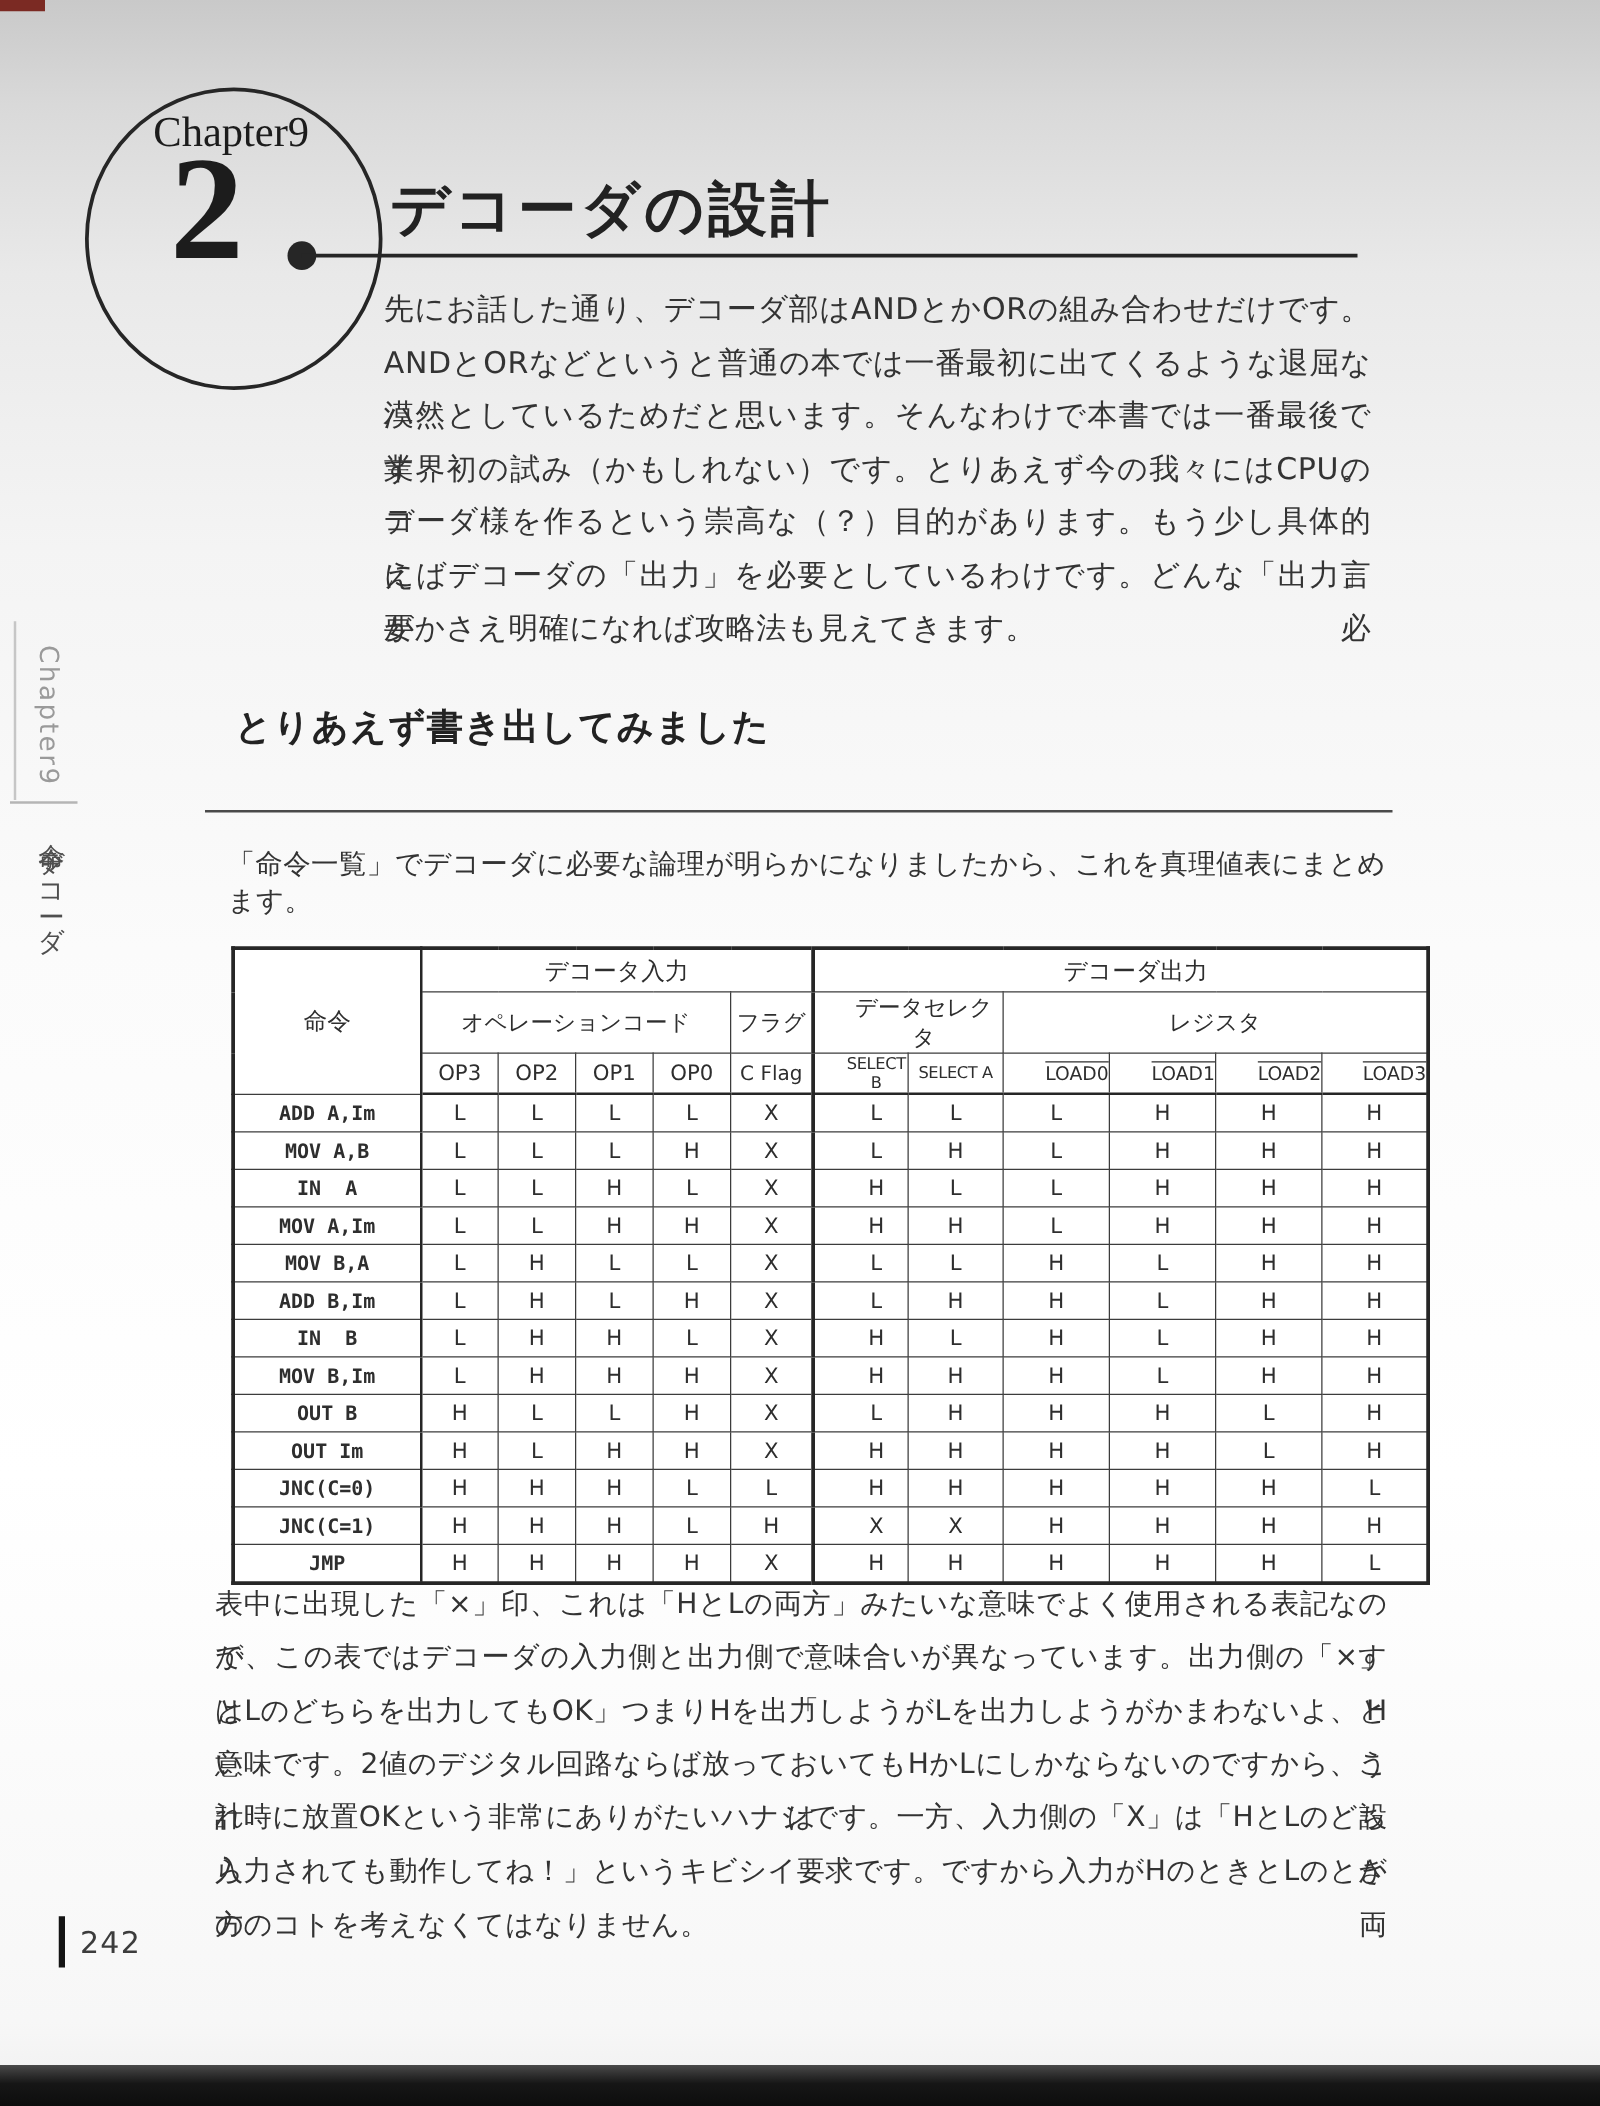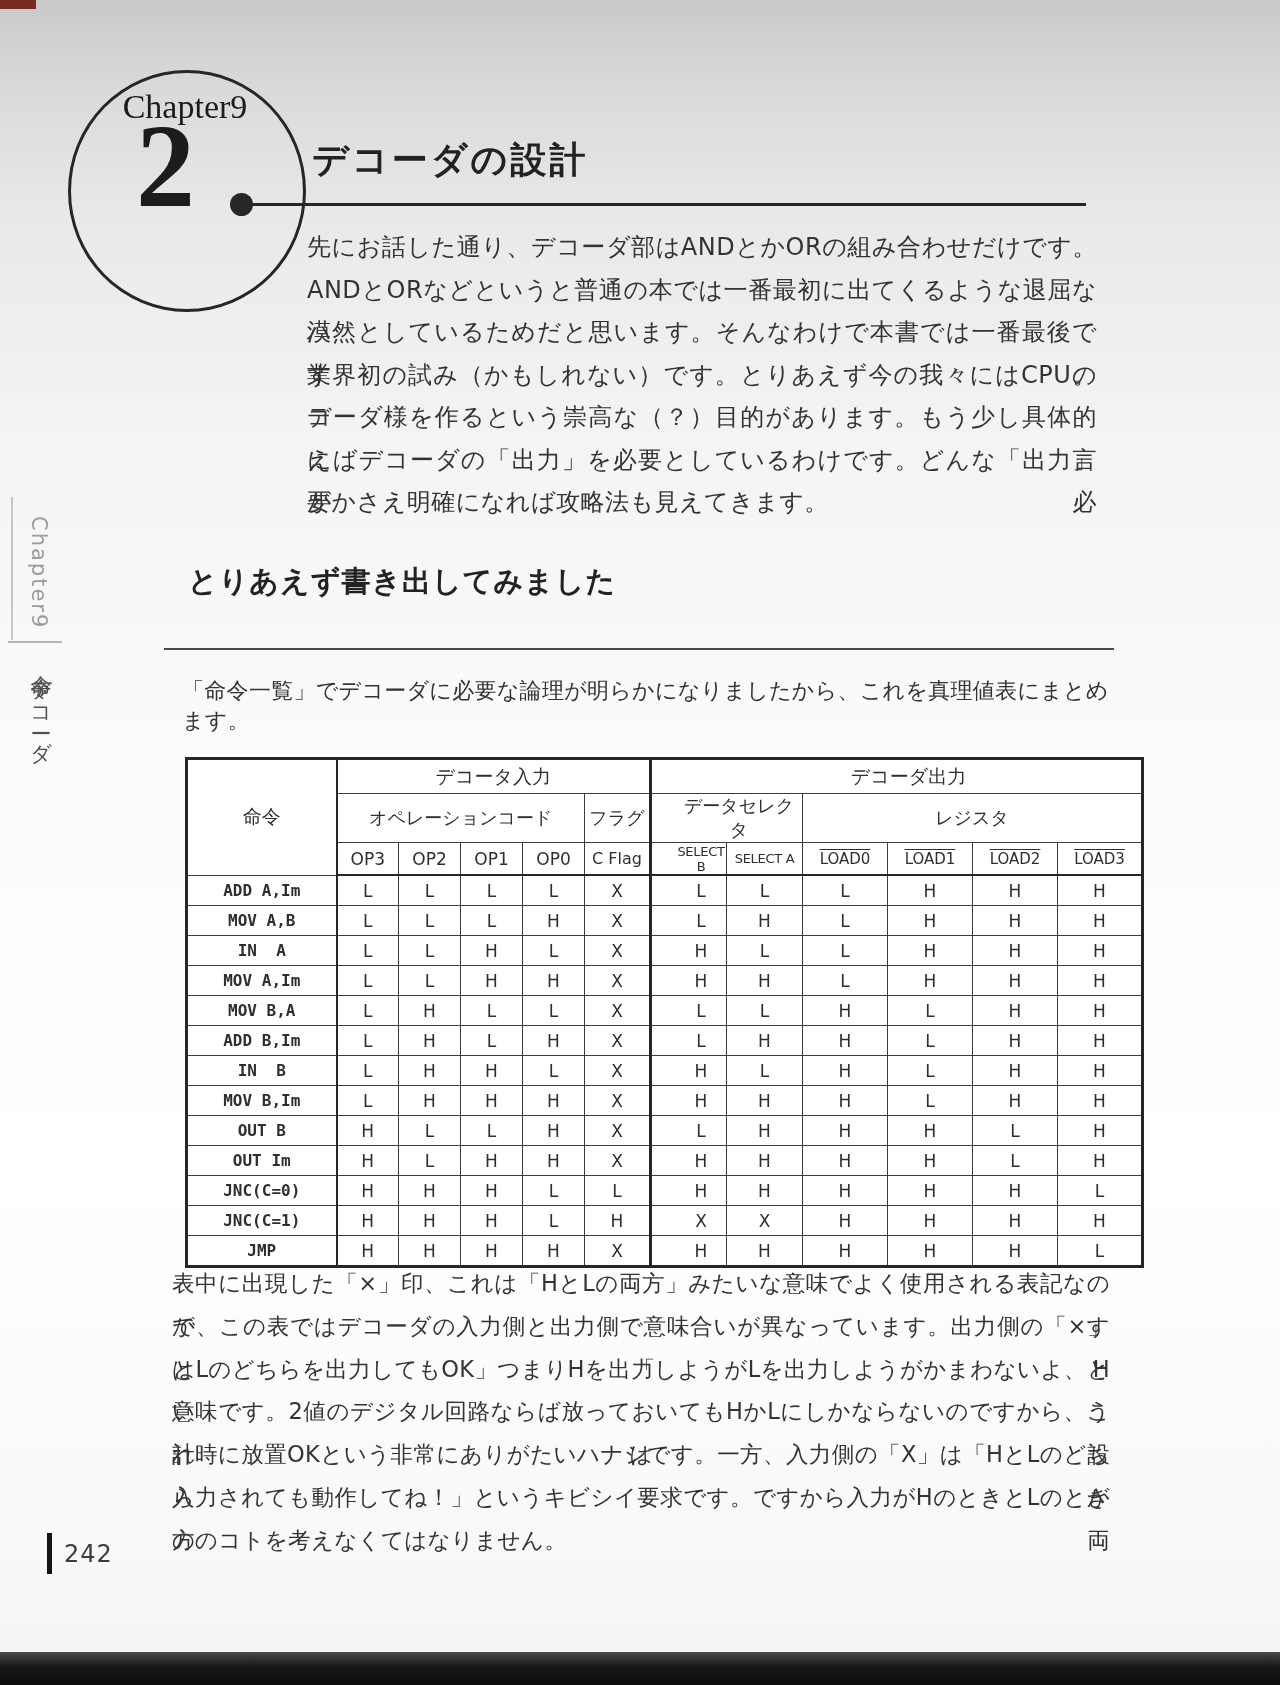--- a/index.html
+++ b/index.html
@@ -13,41 +13,41 @@
     color:#2e2e2e;
   }
   .corner-mark{position:absolute;left:0;top:0;width:36px;height:9px;background:#7b2a23;}
 
   
   .badge-circle{position:absolute;left:68px;top:70px;width:232px;height:236px;border:3px solid #262626;border-radius:50%;}
   .badge-chapter{position:absolute;left:104px;top:88px;width:162px;text-align:center;font-family:"Liberation Serif",serif;font-size:34px;color:#1c1c1c;}
   .badge-num{position:absolute;left:136px;top:96px;font-family:"Liberation Serif",serif;font-weight:700;font-size:118px;line-height:1.2;color:#1c1c1c;}
   .badge-dot{position:absolute;left:230px;top:193px;width:23px;height:23px;border-radius:50%;background:#262626;}
   .title-rule{position:absolute;left:241px;top:203px;width:845px;height:3px;background:#262626;}
-  .page-title{position:absolute;left:312px;top:136px;font-size:36px;font-weight:700;letter-spacing:3px;color:#222;}
+  .page-title{position:absolute;left:312px;top:136px;font-size:47px;font-weight:700;letter-spacing:3px;color:#222;}
 
   
   .intro-para{position:absolute;left:307px;top:226px;width:790px;font-size:24px;color:#333;}
   .intro-para .text-line{height:42.5px;line-height:42.5px;text-align:justify;text-align-last:justify;letter-spacing:.5px;}
   .intro-para .text-line.last{text-align-last:left;}
 
   
   .section-heading{position:absolute;left:188px;top:562px;font-size:29px;font-weight:700;letter-spacing:1px;color:#222;}
   .section-rule{position:absolute;left:164px;top:648px;width:950px;height:2px;background:#4a4a4a;}
   .table-lead{position:absolute;left:182px;top:676px;width:930px;font-size:22px;color:#333;letter-spacing:.3px;}
 
   
   .truth-table{position:absolute;left:185px;top:757px;border-collapse:collapse;table-layout:fixed;background:#fff;}
   .truth-table th,.truth-table td{border:1px solid #3c3c3c;padding:0;text-align:center;vertical-align:middle;color:#2e2e2e;}
   .truth-table{border:3px solid #262626;}
   .truth-table .group-row th{height:33px;font-size:19px;font-weight:400;margin-top:32px;}
   .truth-table .sub-row th{height:33px;font-size:18px;font-weight:400;}
   .truth-table .cols-row th{height:31px;font-size:17px;font-weight:400;}
   .truth-table .cols-row th.sel{font-size:13px;letter-spacing:-.3px;}
-  .truth-table .cols-row th.load{font-size:15px;}
+  .truth-table .cols-row th.load{font-size:15px;text-align:right;}
   .truth-table .cols-row th.flag{font-size:16px;}
   .truth-table th.ovl{text-decoration:overline;}
   .truth-table .thick-left{border-left:3px solid #262626;padding-left:24px;}
   .truth-table .inst-head{font-size:19px;font-weight:400;border-right:2px solid #262626;}
   .truth-table .cols-row th,.truth-table .cols-row td{border-bottom:2px solid #262626;}
   .truth-table td{height:29px;font-size:17px;}
   .truth-table td.inst{font-family:"DejaVu Sans Mono",monospace;font-size:16px;font-weight:600;white-space:pre;border-right:2px solid #262626;}
 
   
   .closing-para{position:absolute;left:172px;top:1262px;width:938px;font-size:22.5px;color:#333;}

